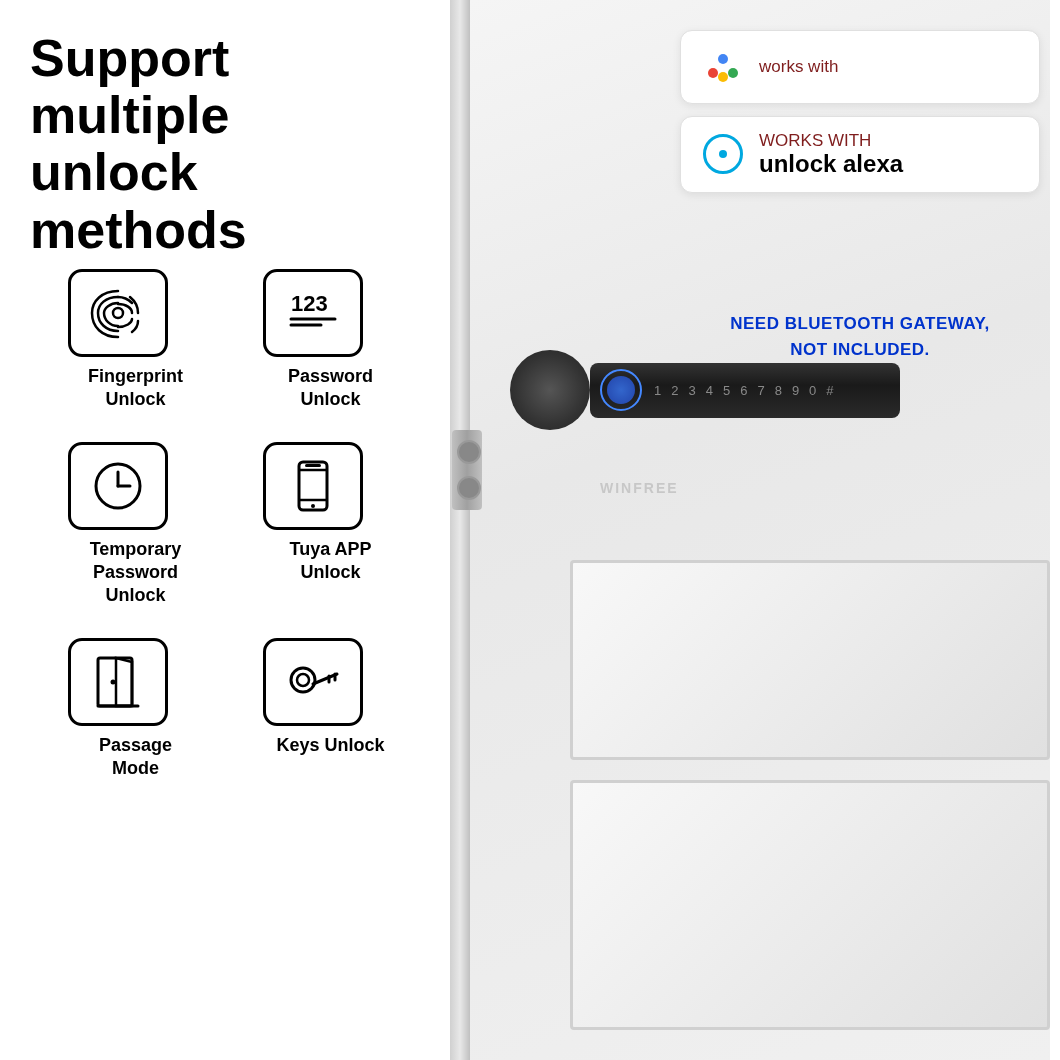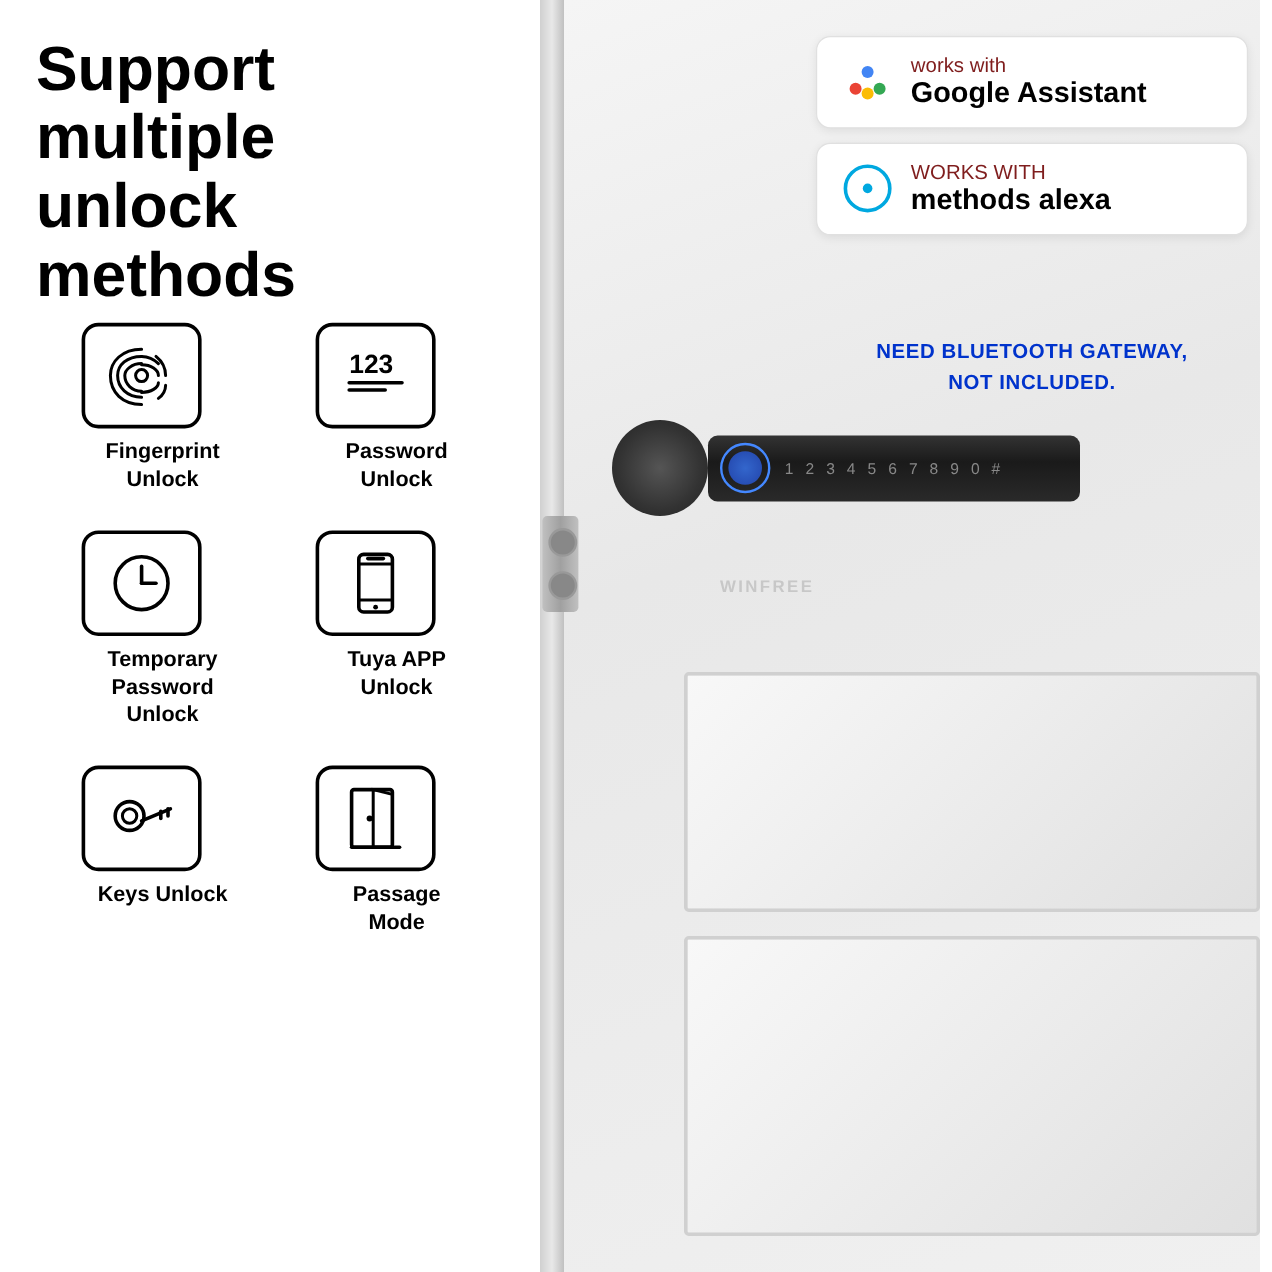--- a/index.html
+++ b/index.html
@@ -301,20 +301,21 @@
       width: 360px;
       text-align: center;
     }
 
     .bluetooth-notice-text {
       font-size: 17px;
       font-weight: 800;
       color: #0033cc;
       line-height: 1.5;
       letter-spacing: 0.5px;
+      margin-top: 31px;
     }
 
     
     .watermark {
       position: absolute;
       left: 180px;
       top: 480px;
       color: rgba(150,150,150,0.4);
       font-size: 14px;
       font-weight: 700;
@@ -380,41 +381,41 @@
             <circle cx="30" cy="50" r="2" fill="#000"></circle>
             <rect x="22" y="8" width="16" height="3" rx="1.5" fill="#000"></rect>
           </svg>
         </div>
         <div class="method-label">Tuya APP<br>Unlock</div>
       </div>
 
       <div class="method-item">
         <div class="method-icon-box">
           <svg viewBox="0 0 60 60" fill="none" xmlns="http://www.w3.org/2000/svg">
+            <rect x="10" y="6" width="34" height="48" rx="2" stroke="#000" stroke-width="3" fill="none"></rect>
+            <line x1="10" y1="54" x2="50" y2="54" stroke="#000" stroke-width="3" stroke-linecap="round"></line>
+
+            <path d="M28 6 L44 10 L44 54 L28 54 Z" stroke="#000" stroke-width="2.5" fill="none"></path>
+            <circle cx="25" cy="30" r="2.5" fill="#000"></circle>
+          </svg>
+        </div>
+        <div class="method-label">Passage<br>Mode</div>
+      </div>
+
+      <div class="method-item">
+        <div class="method-icon-box">
+          <svg viewBox="0 0 60 60" fill="none" xmlns="http://www.w3.org/2000/svg">
             <circle cx="20" cy="28" r="12" stroke="#000" stroke-width="3" fill="none"></circle>
             <circle cx="20" cy="28" r="6" stroke="#000" stroke-width="2.5" fill="none"></circle>
             <line x1="30" y1="32" x2="54" y2="22" stroke="#000" stroke-width="3" stroke-linecap="round"></line>
             <line x1="46" y1="24" x2="46" y2="30" stroke="#000" stroke-width="3" stroke-linecap="round"></line>
             <line x1="52" y1="22" x2="52" y2="28" stroke="#000" stroke-width="3" stroke-linecap="round"></line>
           </svg>
         </div>
         <div class="method-label">Keys Unlock</div>
-      </div>
-
-      <div class="method-item">
-        <div class="method-icon-box">
-          <svg viewBox="0 0 60 60" fill="none" xmlns="http://www.w3.org/2000/svg">
-            <rect x="10" y="6" width="34" height="48" rx="2" stroke="#000" stroke-width="3" fill="none"></rect>
-            <line x1="10" y1="54" x2="50" y2="54" stroke="#000" stroke-width="3" stroke-linecap="round"></line>
-
-            <path d="M28 6 L44 10 L44 54 L28 54 Z" stroke="#000" stroke-width="2.5" fill="none"></path>
-            <circle cx="25" cy="30" r="2.5" fill="#000"></circle>
-          </svg>
-        </div>
-        <div class="method-label">Passage<br>Mode</div>
       </div>
 
     </div>
   </div>
 
   <div class="right-panel">
 
     <div class="door-frame"></div>
     <div class="door-surface">
       <div class="door-panel-top"></div>
@@ -456,33 +457,32 @@
             <circle cx="22" cy="22" r="20" fill="white"></circle>
 
             <circle cx="12" cy="28" r="5" fill="#EA4335"></circle>
             <circle cx="22" cy="32" r="5" fill="#FBBC04"></circle>
             <circle cx="32" cy="28" r="5" fill="#34A853"></circle>
             <circle cx="22" cy="14" r="5" fill="#4285F4"></circle>
           </svg>
         </div>
         <div class="badge-text">
           <span class="works-with">works with</span>
-          <span class="brand-name">Google Assistant</span>
         </div>
       </div>
 
       <div class="badge">
         <div class="alexa-icon">
           <div class="alexa-circle">
             <div class="alexa-ring"></div>
           </div>
         </div>
         <div class="badge-text">
           <span class="works-with">WORKS WITH</span>
-          <span class="brand-name">methods alexa</span>
+          <span class="brand-name">unlock alexa</span>
         </div>
       </div>
 
     </div>
 
     <div class="bluetooth-notice">
       <div class="bluetooth-notice-text">
         NEED BLUETOOTH GATEWAY,<br>NOT INCLUDED.
       </div>
     </div>

